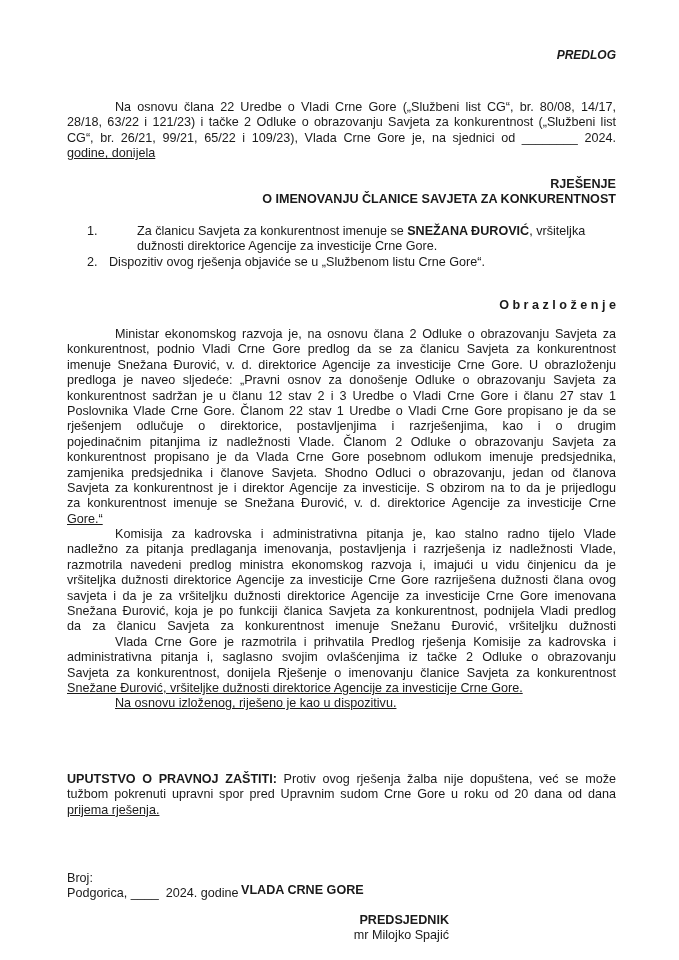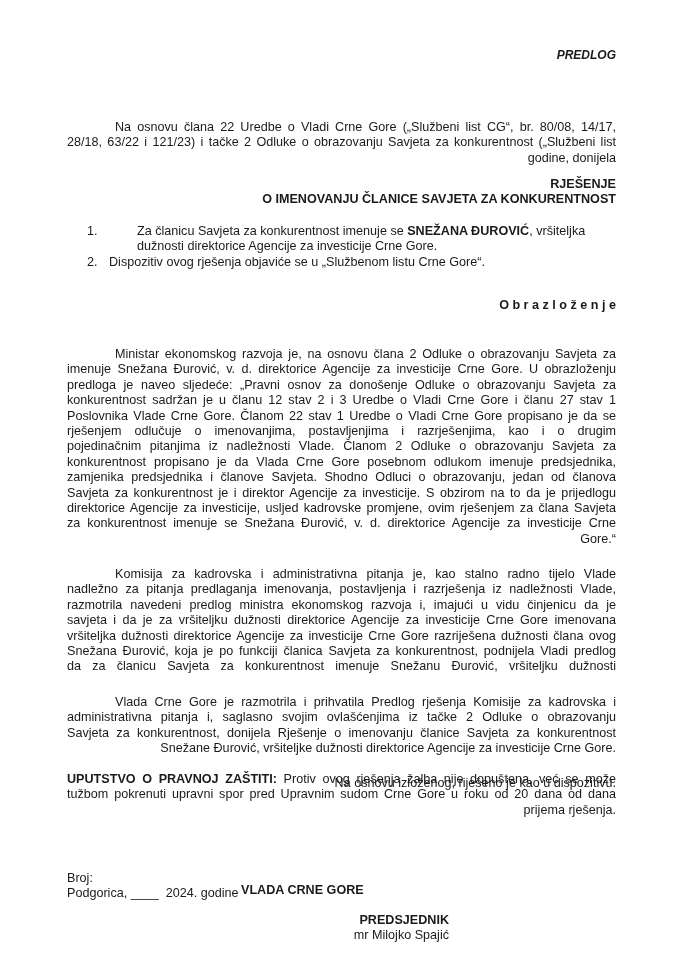--- a/index.html
+++ b/index.html
@@ -1,35 +1,36 @@
 <!DOCTYPE html>
 <html><head>
 <meta charset="utf-8">
 <style>
   html, body { margin:0; padding:0; background:#ffffff; }
   body { width:679px; height:960px; position:relative; overflow:hidden;
          font-family:"Liberation Sans", sans-serif; color:#1a1a1a; font-size:12.6px; }
   .page { position:absolute; left:67px; top:0; width:549px; }
   .line-just { text-align:justify; text-align-last:justify; white-space:nowrap; display:block; height:15.4px; line-height:15.4px; }
-  .line-left { text-align:right; display:block; height:15.4px; line-height:15.4px; white-space:nowrap; }
-  .indent { padding-left:48px;margin-top:20px; }
+  .line-left { text-align:left; display:block; height:15.4px; line-height:15.4px; white-space:nowrap;text-decoration:underline; }
+  .indent { padding-left:48px; }
   .abs { position:absolute; }
   .bold { font-weight:bold; }
   .center { text-align:right; }
 </style>
 </head>
 <body>
 
 <div class="page">
 
   <div class="abs bold" style="top:48px; right:0; font-size:12px;font-style:italic;">PREDLOG</div>
 
   <div class="abs" style="top:100px; left:0; width:549px;">
     <span class="line-just indent">Na osnovu člana 22 Uredbe o Vladi Crne Gore („Službeni list CG“, br. 80/08, 14/17,</span>
     <span class="line-just">28/18, 63/22 i 121/23) i tačke 2 Odluke o obrazovanju Savjeta za konkurentnost („Službeni list</span>
+    <span class="line-just">CG“, br. 26/21, 99/21, 65/22 i 109/23), Vlada Crne Gore je, na sjednici od ________ 2024.</span>
     <span class="line-left">godine, donijela</span>
   </div>
 
   <div class="abs bold center" style="top:177px; left:0; width:549px; line-height:15.4px;">
     <div>RJEŠENJE</div>
     <div>O IMENOVANJU ČLANICE SAVJETA ZA KONKURENTNOST</div>
   </div>
 
   <div class="abs" style="top:224px; left:20px; width:529px;">
     <div style="position:relative; height:31px;">
@@ -44,40 +45,40 @@
       <span class="abs" style="left:22px; top:0; line-height:15.4px; white-space:nowrap;">Dispozitiv ovog rješenja objaviće se u „Službenom listu Crne Gore“.</span>
     </div>
   </div>
 
   <div class="abs bold center" style="top:298px; left:0; width:549px;">O b r a z l o ž e n j e</div>
 
   <div class="abs" style="top:327px; left:0; width:549px;">
 
     <div>
       <span class="line-just indent">Ministar ekonomskog razvoja je, na osnovu člana 2 Odluke o obrazovanju Savjeta za</span>
+      <span class="line-just">konkurentnost, podnio Vladi Crne Gore predlog da se za članicu Savjeta za konkurentnost</span>
       <span class="line-just">imenuje Snežana Đurović, v. d. direktorice Agencije za investicije Crne Gore. U obrazloženju</span>
       <span class="line-just">predloga je naveo sljedeće: „Pravni osnov za donošenje Odluke o obrazovanju Savjeta za</span>
       <span class="line-just">konkurentnost sadržan je u članu 12 stav 2 i 3 Uredbe o Vladi Crne Gore i članu 27 stav 1</span>
       <span class="line-just">Poslovnika Vlade Crne Gore. Članom 22 stav 1 Uredbe o Vladi Crne Gore propisano je da se</span>
-      <span class="line-just">rješenjem odlučuje o imenovanjima, postavljenjima i razrješenjima, kao i o drugim</span>
+      <span class="line-just">rješenjem odlučuje o direktorice, postavljenjima i razrješenjima, kao i o drugim</span>
       <span class="line-just">pojedinačnim pitanjima iz nadležnosti Vlade. Članom 2 Odluke o obrazovanju Savjeta za</span>
       <span class="line-just">konkurentnost propisano je da Vlada Crne Gore posebnom odlukom imenuje predsjednika,</span>
       <span class="line-just">zamjenika predsjednika i članove Savjeta. Shodno Odluci o obrazovanju, jedan od članova</span>
       <span class="line-just">Savjeta za konkurentnost je i direktor Agencije za investicije. S obzirom na to da je prijedlogu</span>
-      <span class="line-just">direktorice Agencije za investicije, uslјed kadrovske promjene, ovim rješenjem za člana Savjeta</span>
       <span class="line-just">za konkurentnost imenuje se Snežana Đurović, v. d. direktorice Agencije za investicije Crne</span>
       <span class="line-left">Gore.“</span>
     </div>
 
     <div>
       <span class="line-just indent">Komisija za kadrovska i administrativna pitanja je, kao stalno radno tijelo Vlade</span>
       <span class="line-just">nadležno za pitanja predlaganja imenovanja, postavljenja i razrješenja iz nadležnosti Vlade,</span>
       <span class="line-just">razmotrila navedeni predlog ministra ekonomskog razvoja i, imajući u vidu činjenicu da je</span>
+      <span class="line-just">vršiteljka dužnosti direktorice Agencije za investicije Crne Gore razriješena dužnosti člana ovog</span>
       <span class="line-just">savjeta i da je za vršiteljku dužnosti direktorice Agencije za investicije Crne Gore imenovana</span>
-      <span class="line-just">vršiteljka dužnosti direktorice Agencije za investicije Crne Gore razriješena dužnosti člana ovog</span>
       <span class="line-just">Snežana Đurović, koja je po funkciji članica Savjeta za konkurentnost, podnijela Vladi predlog</span>
       <span class="line-just">da za članicu Savjeta za konkurentnost imenuje Snežanu Đurović, vršiteljku dužnosti</span>
     </div>
 
     <div>
       <span class="line-just indent">Vlada Crne Gore je razmotrila i prihvatila Predlog rješenja Komisije za kadrovska i</span>
       <span class="line-just">administrativna pitanja i, saglasno svojim ovlašćenjima iz tačke 2 Odluke o obrazovanju</span>
       <span class="line-just">Savjeta za konkurentnost, donijela Rješenje o imenovanju članice Savjeta za konkurentnost</span>
       <span class="line-left">Snežane Đurović, vršiteljke dužnosti direktorice Agencije za investicije Crne Gore.</span>
     </div>

